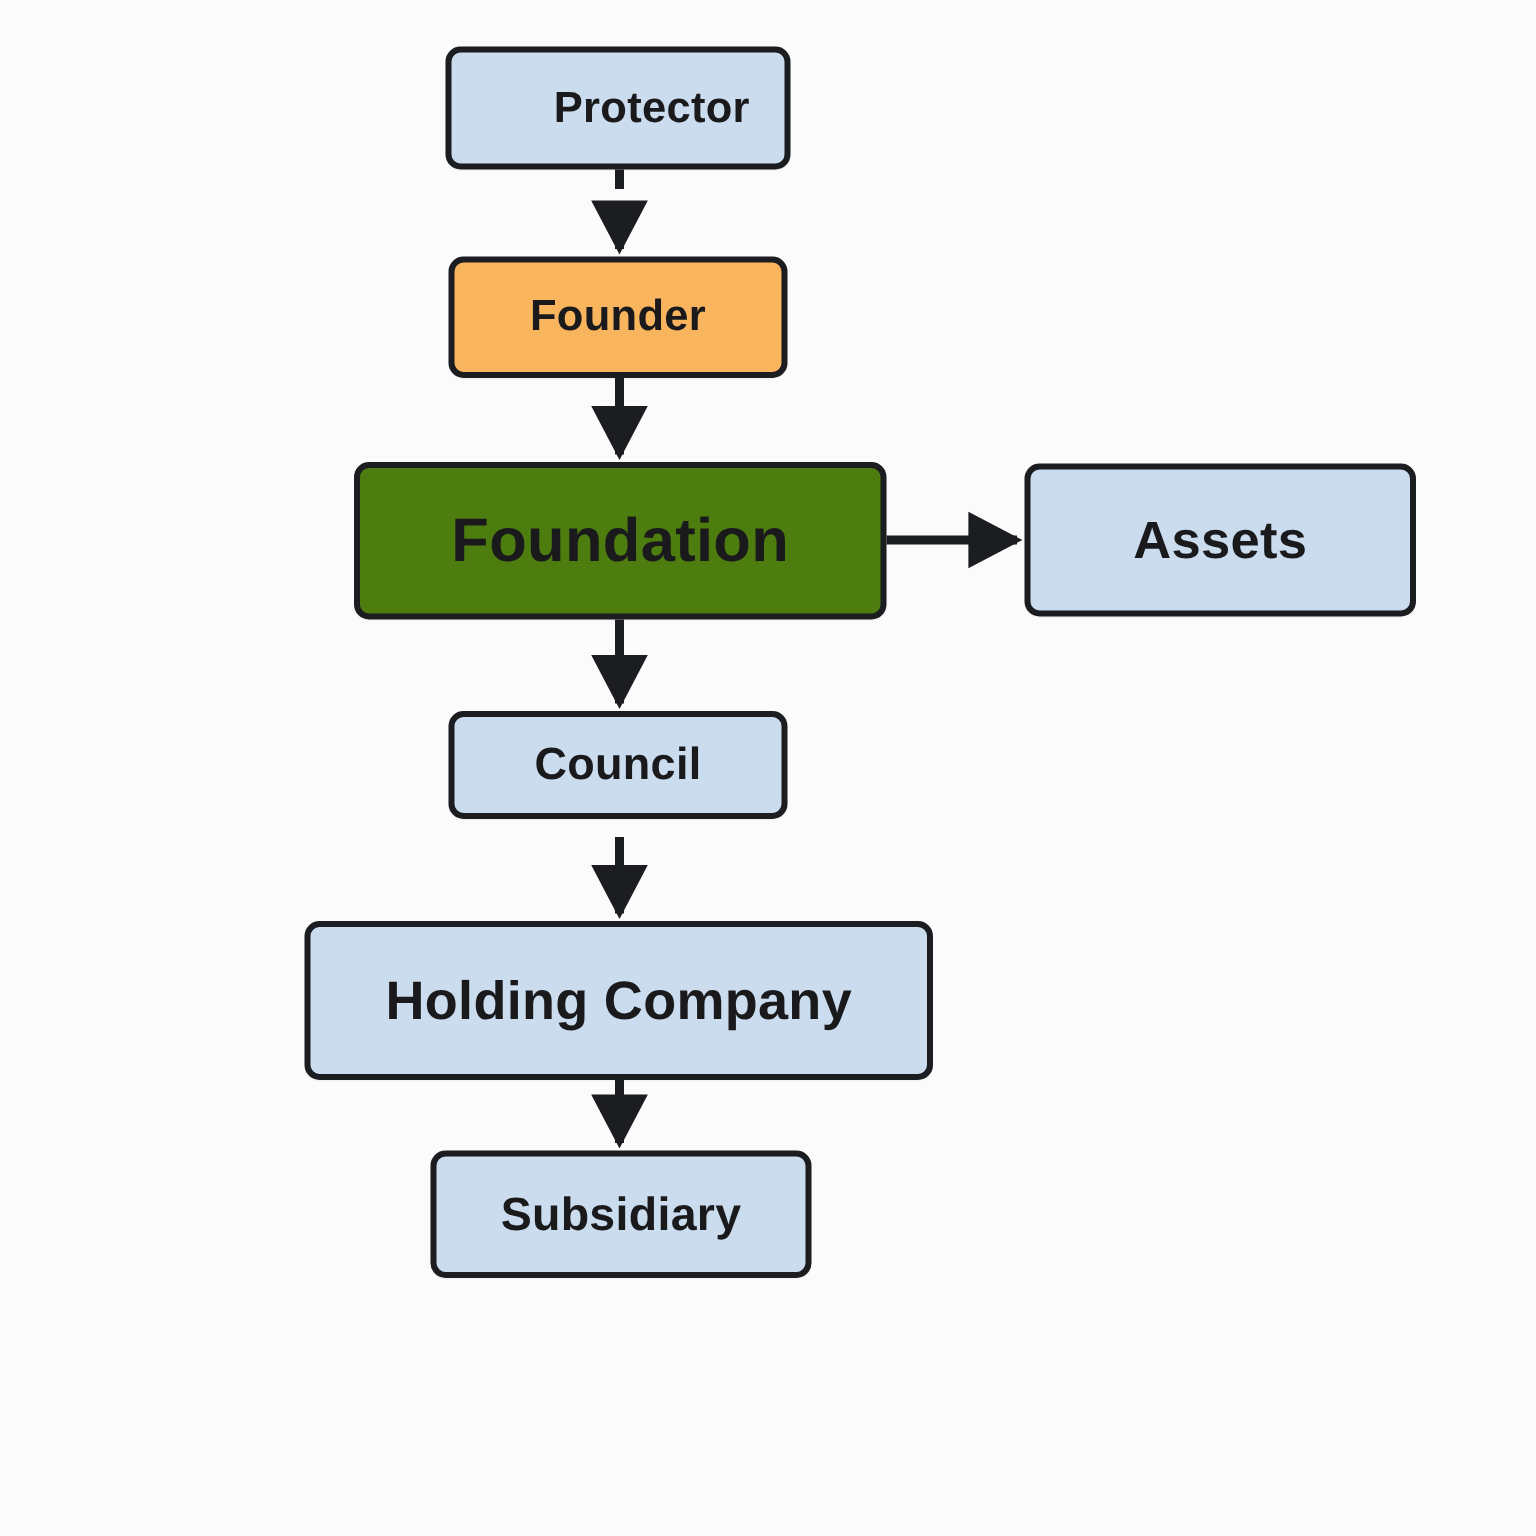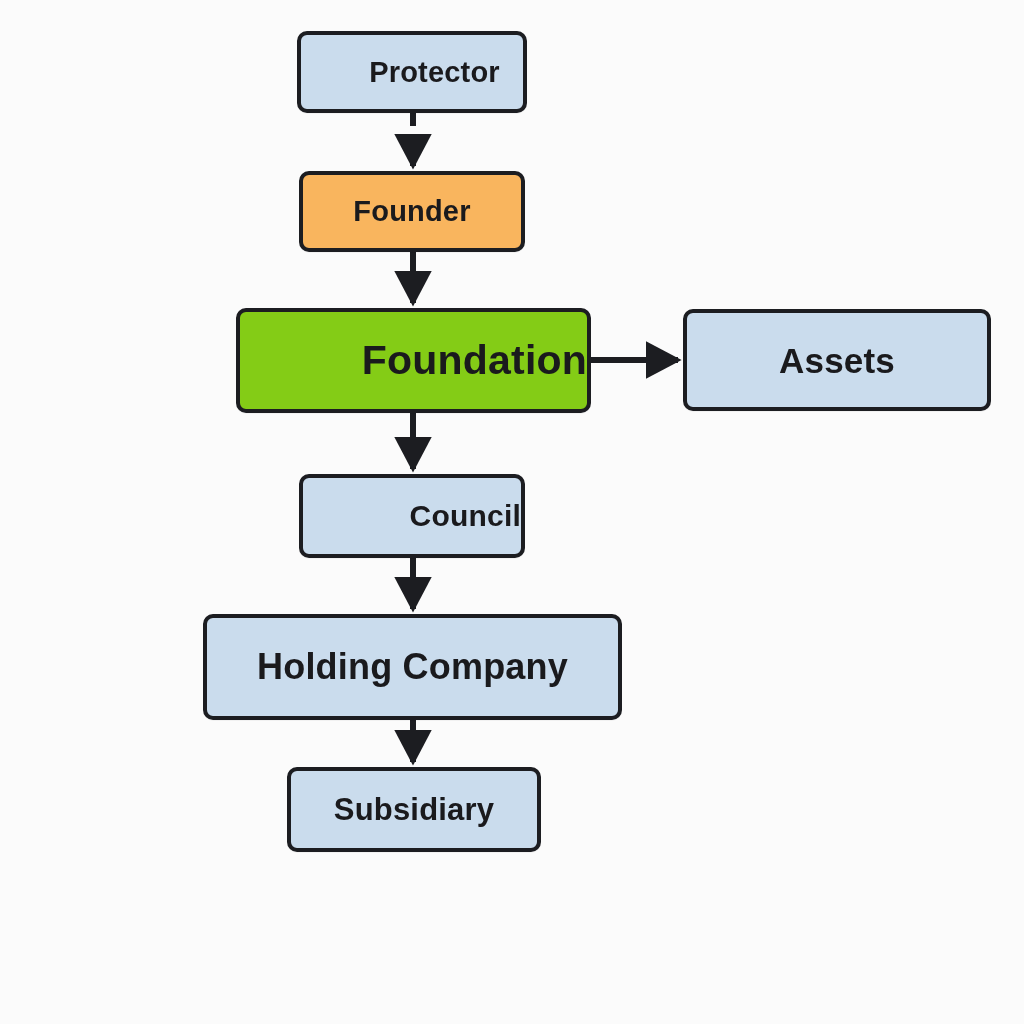--- a/index.html
+++ b/index.html
@@ -49,22 +49,22 @@
     background: #f9b55e;
   }
   .node-label {
     display: block;
     white-space: nowrap;
   }
   
   #node-protector      { left: 297px; top: 31px;  width: 230px; height: 82px;  font-size: 29px; padding-left: 45px; }
   #node-founder        { left: 299px; top: 171px; width: 226px; height: 81px;  font-size: 29px; }
   #node-foundation     { left: 236px; top: 308px; width: 355px; height: 105px; font-size: 41px; }
-  #node-assets         { left: 683px; top: 309px; width: 308px; height: 102px; font-size: 35px; }
-  #node-council        { left: 299px; top: 474px; width: 226px; height: 84px;  font-size: 30px; justify-content: flex-end; }
+  #node-assets         { left: 683px; top: 309px; width: 261px; height: 102px; font-size: 35px; }
+  #node-council        { left: 299px; top: 474px; width: 226px; height: 72px;  font-size: 30px; }
   #node-holding        { left: 203px; top: 614px; width: 419px; height: 106px;  font-size: 36px; }
   #node-subsidiary     { left: 287px; top: 767px; width: 254px; height: 85px;  font-size: 31px; }
 </style>
 </head>
 <body style="background: rgb(251, 251, 251);">
 
 <div id="canvas" style="background: rgb(251, 251, 251);">
 
   <svg id="edges" viewBox="0 0 1024 1024" width="1024" height="1024" xmlns="http://www.w3.org/2000/svg">
     <defs>
@@ -87,21 +87,21 @@
   </svg>
 
   <div class="node" id="node-protector" style="background: rgb(202, 220, 237); border-color: rgb(28, 29, 33);">
     <span class="node-label">Protector</span>
   </div>
 
   <div class="node accent" id="node-founder" style="background: rgb(249, 181, 94); border-color: rgb(28, 29, 33); justify-content: center;">
     <span class="node-label">Founder</span>
   </div>
 
-  <div class="node" id="node-foundation" style="background: #84cc16; border-color: rgb(28, 29, 33); justify-content: flex-end;">
+  <div class="node" id="node-foundation" style="background: #4d7c0f; border-color: rgb(28, 29, 33);">
     <span class="node-label">Foundation</span>
   </div>
 
   <div class="node" id="node-assets" style="background: rgb(202, 220, 237); border-color: rgb(28, 29, 33);">
     <span class="node-label">Assets</span>
   </div>
 
   <div class="node" id="node-council" style="background: rgb(202, 220, 237); border-color: rgb(28, 29, 33);">
     <span class="node-label">Council</span>
   </div>

